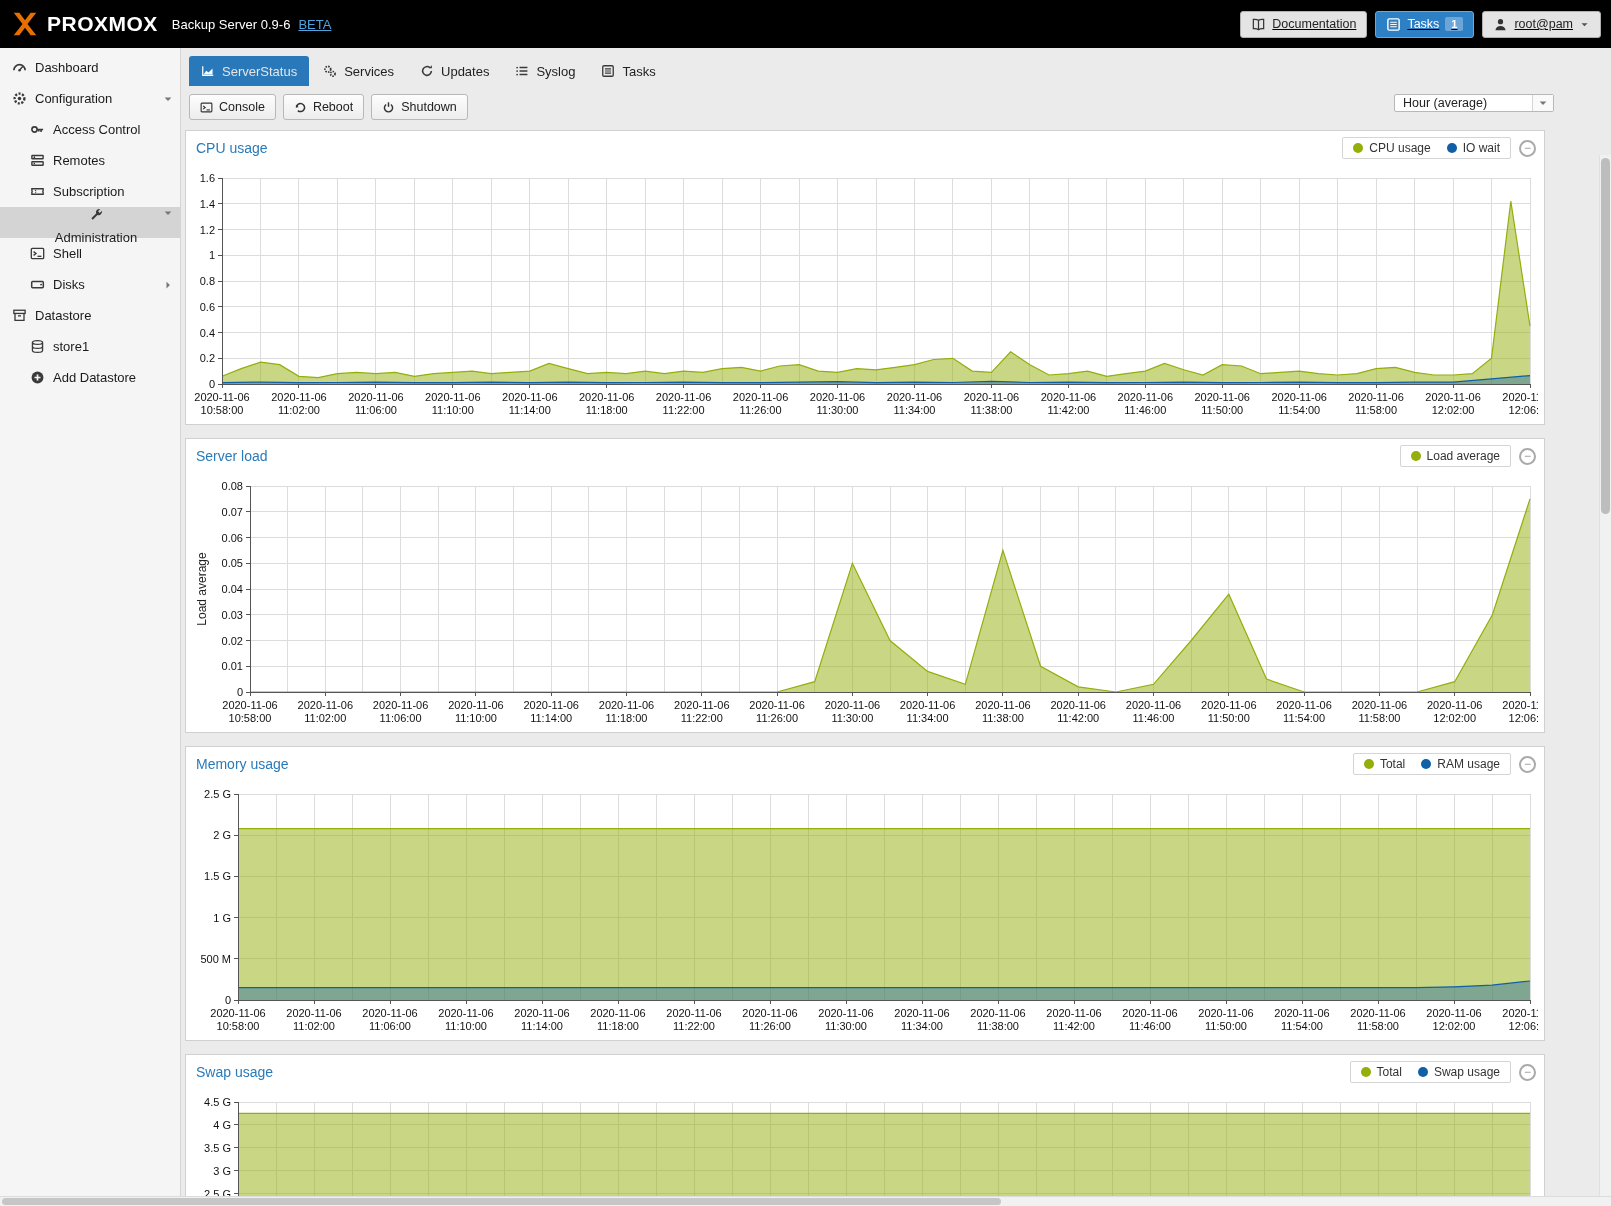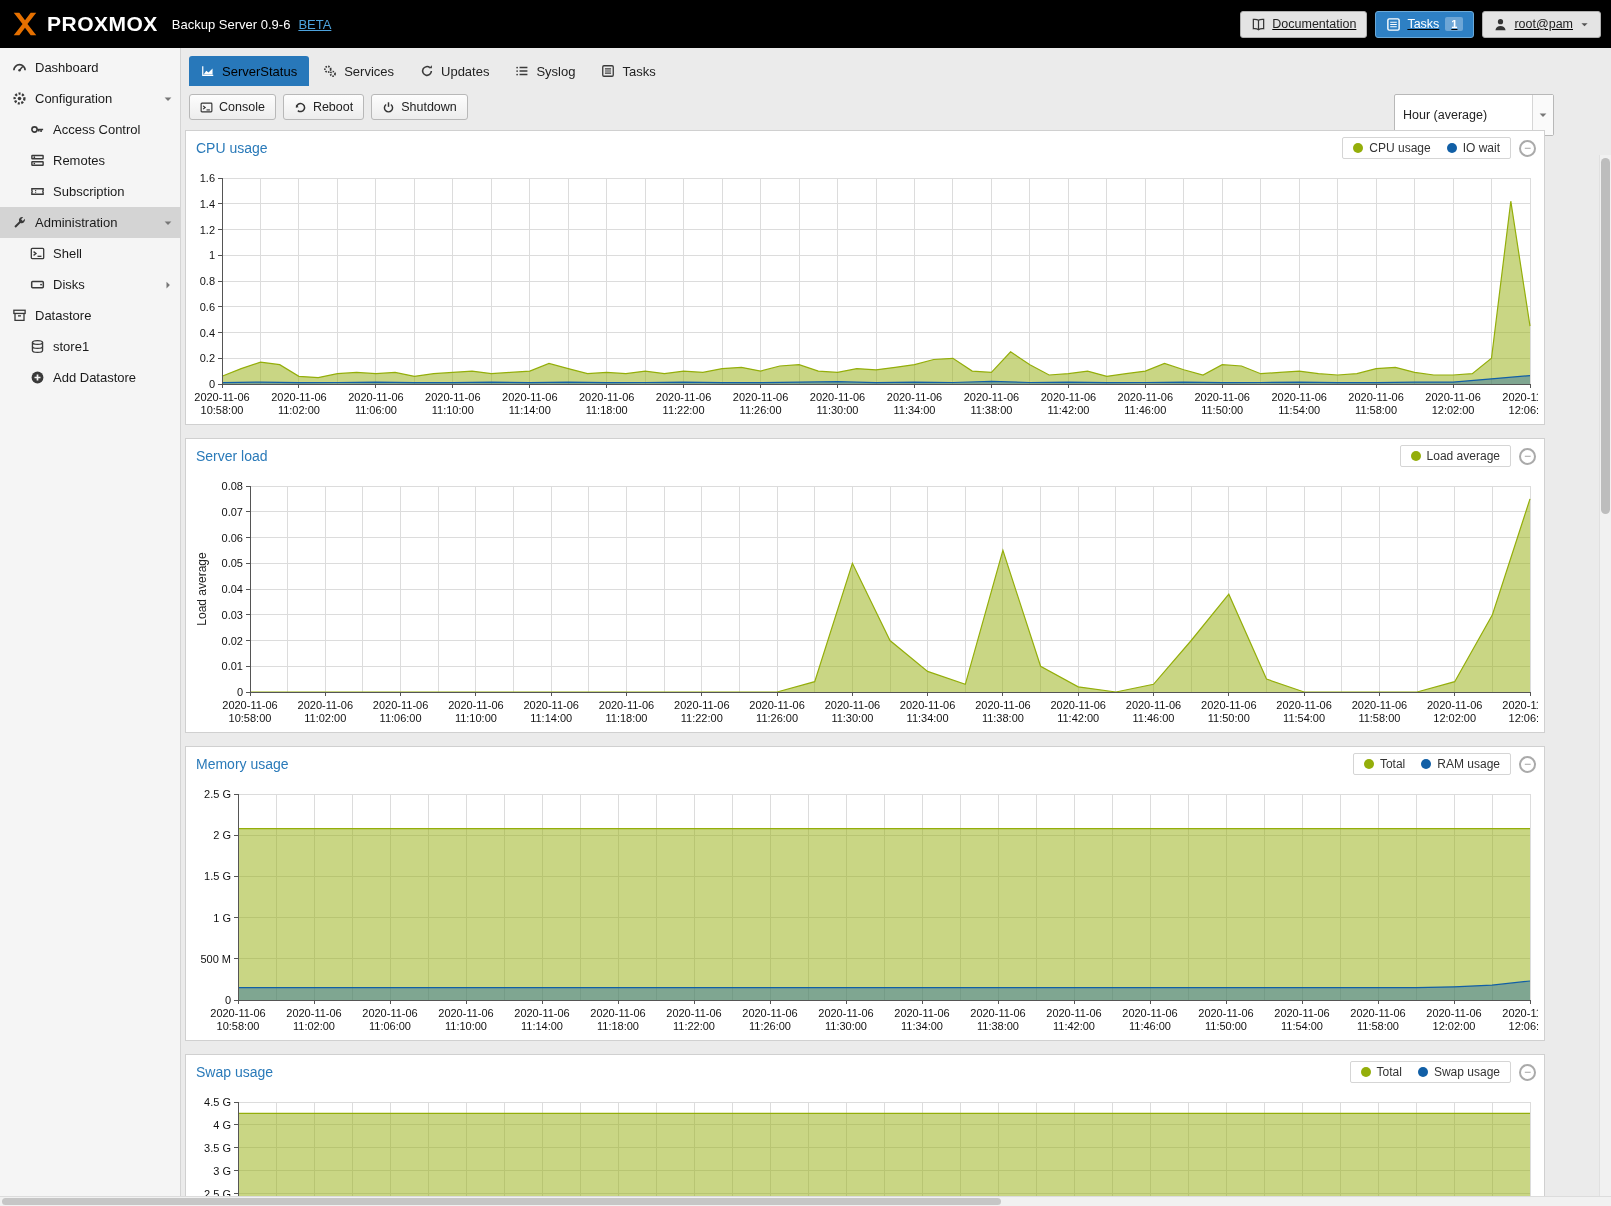--- a/index.html
+++ b/index.html
@@ -15,40 +15,40 @@
   .hbtn { height:27px; display:flex; align-items:center; gap:6px; padding:0 10px; border-radius:3px; font-size:12.5px; cursor:pointer; background:#e4e4e4; border:1px solid #b0b0b0; color:#222; }
   .hbtn .ico { color:#333; }
   .hbtn.blue { background:#2e80c4; border:1px solid #6aa9d8; color:#fff; }
   .hbtn.blue .ico { color:#fff; }
   .badge { background:rgba(255,255,255,.3); color:#fff; font-size:11px; font-weight:bold; padding:1px 6px; border-radius:2px; }
 
   
   .sidebar { position:absolute; left:0; top:48px; width:181px; bottom:10px; background:#f5f5f5; border-right:1px solid #d4d4d4; padding-top:4px; }
   .nav-item { position:relative; height:31px; display:flex; align-items:center; gap:8px; padding-left:12px; font-size:13px; color:#1a1a1a; cursor:pointer; }
   .nav-item.lvl1 { padding-left:30px; }
-  .nav-item.selected { background:#d4d4d4; }
+  .nav-item.selected { background:#d4d4d4;flex-direction:column; }
   .nav-item .expander { position:absolute; right:6px; width:12px; height:12px; color:#777; }
 
   
   .ico { width:15px; height:15px; display:inline-block; color:#3a3a3a; flex:0 0 auto; }
   .ico svg { width:100%; height:100%; display:block; }
 
   
   .main { position:absolute; left:181px; top:48px; right:0; bottom:10px; background:#ebebeb; overflow:hidden; }
   .page-title { margin:10px 0 0 8px; font-size:15px; color:#2a7ab9; height:20px; }
   .tabbar { margin:8px 0 0 8px; display:flex; gap:2px; height:30px; }
   .tab { display:flex; align-items:center; gap:7px; padding:0 12px; font-size:13px; color:#222; border-radius:3px 3px 0 0; cursor:pointer; }
   .tab .ico { width:14px; height:14px; }
-  .tab.active { background:#2878ba; color:#000000;justify-content:space-between; }
+  .tab.active { background:#2878ba; color:#e5e5e5;justify-content:space-between; }
   .tab.active .ico { color:#fff; }
 
   .toolbar { margin:8px 57px 0 8px; display:flex; align-items:flex-start; gap:7px; height:28px; }
   .tbtn { height:26px; display:flex; align-items:center; gap:6px; padding:0 10px; background:linear-gradient(#fdfdfd,#ededed); border:1px solid #b8b8b8; border-radius:3px; font-size:12.5px; color:#222; cursor:pointer; }
   .tbtn .ico { width:13px; height:13px; color:#333; }
-  .select { margin-left:auto; width:160px; height:42px; background:#fff; border:1px solid #b8b8b8; border-radius:2px; display:flex; align-items:center; font-size:12.5px; color:#222; cursor:pointer; }
+  .select { margin-left:auto; width:160px; height:18px; background:#fff; border:1px solid #b8b8b8; border-radius:2px; display:flex; align-items:center; font-size:12.5px; color:#222; cursor:pointer; }
   .select .val { padding-left:8px; }
   .select .trigger { margin-left:auto; width:21px; height:100%; border-left:1px solid #d6d6d6; background:#fafafa; display:flex; align-items:center; justify-content:center; color:#666; }
   .select .trigger .ico { width:12px; height:12px; color:#777; }
 
   .panels { margin:8px 66px 0 4px; display:flex; flex-direction:column; gap:13px; }
   .panel { background:#fff; border:1px solid #d0d0d0; }
   .panel-hd { display:flex; align-items:center; padding:6px 8px 5px 10px; }
   .panel-title { color:#2a7ab9; font-size:14px; }
   .panel-tools { margin-left:auto; display:flex; align-items:center; gap:8px; }
   .legend { display:flex; gap:16px; border:1px solid #d5d5d5; background:#fff; padding:3px 10px; border-radius:2px; font-size:12px; color:#333; align-items:center; }

